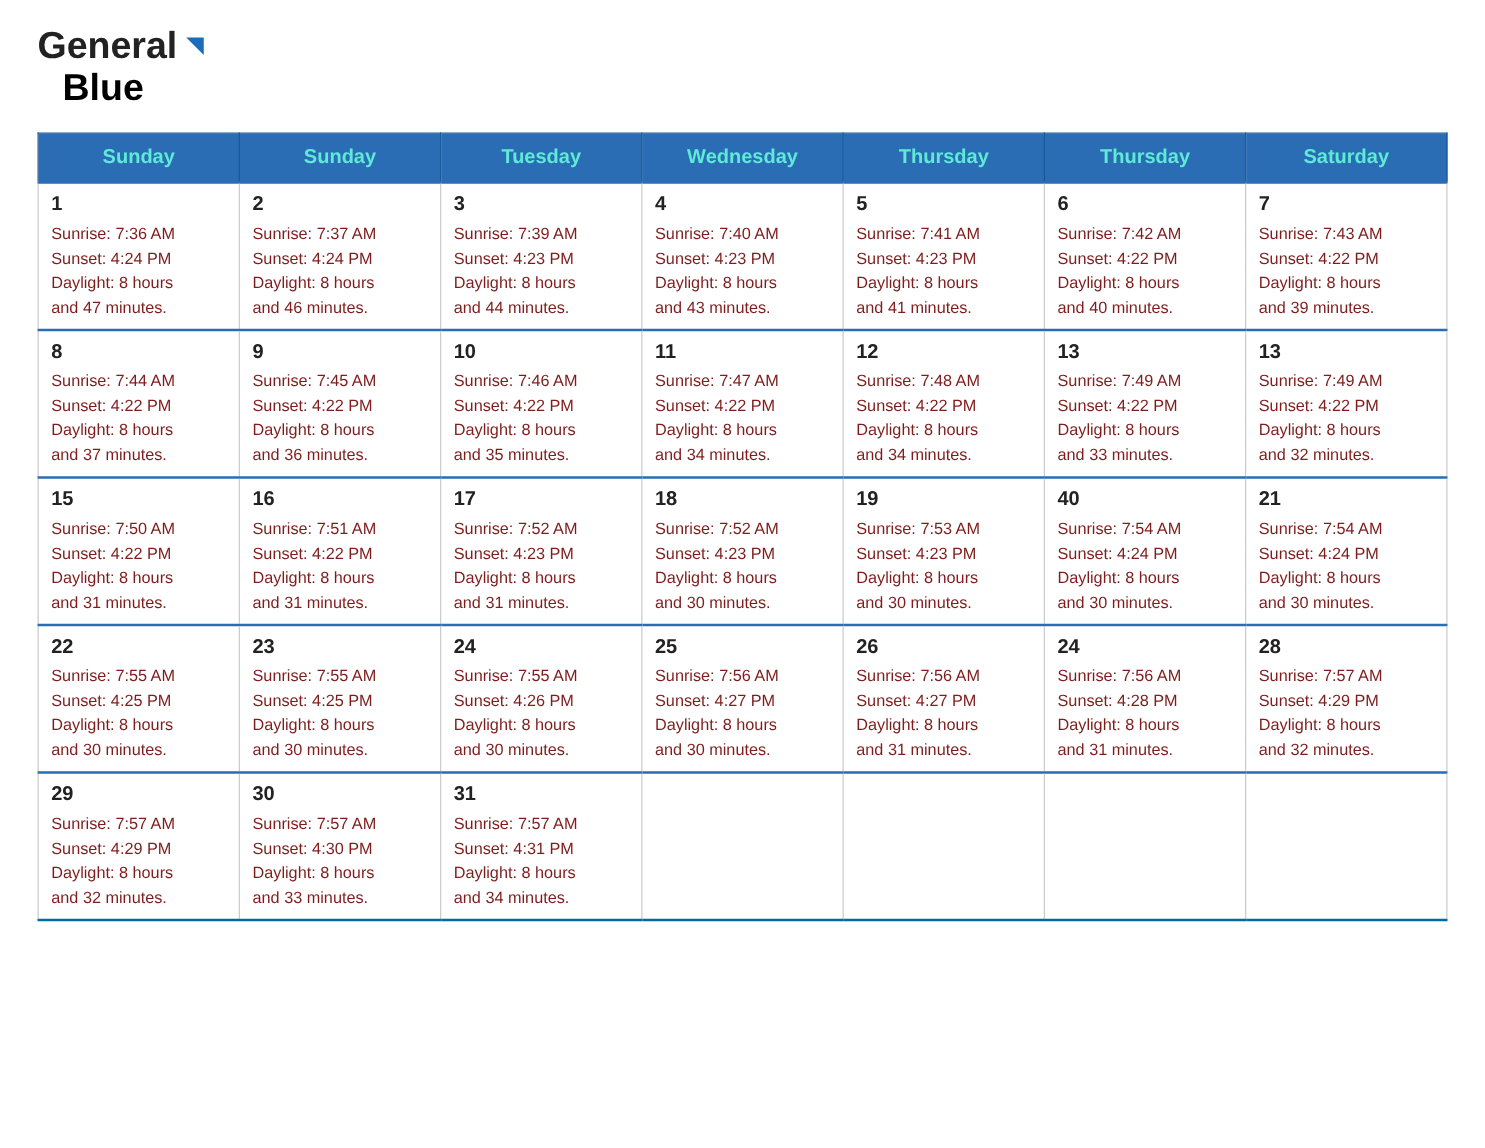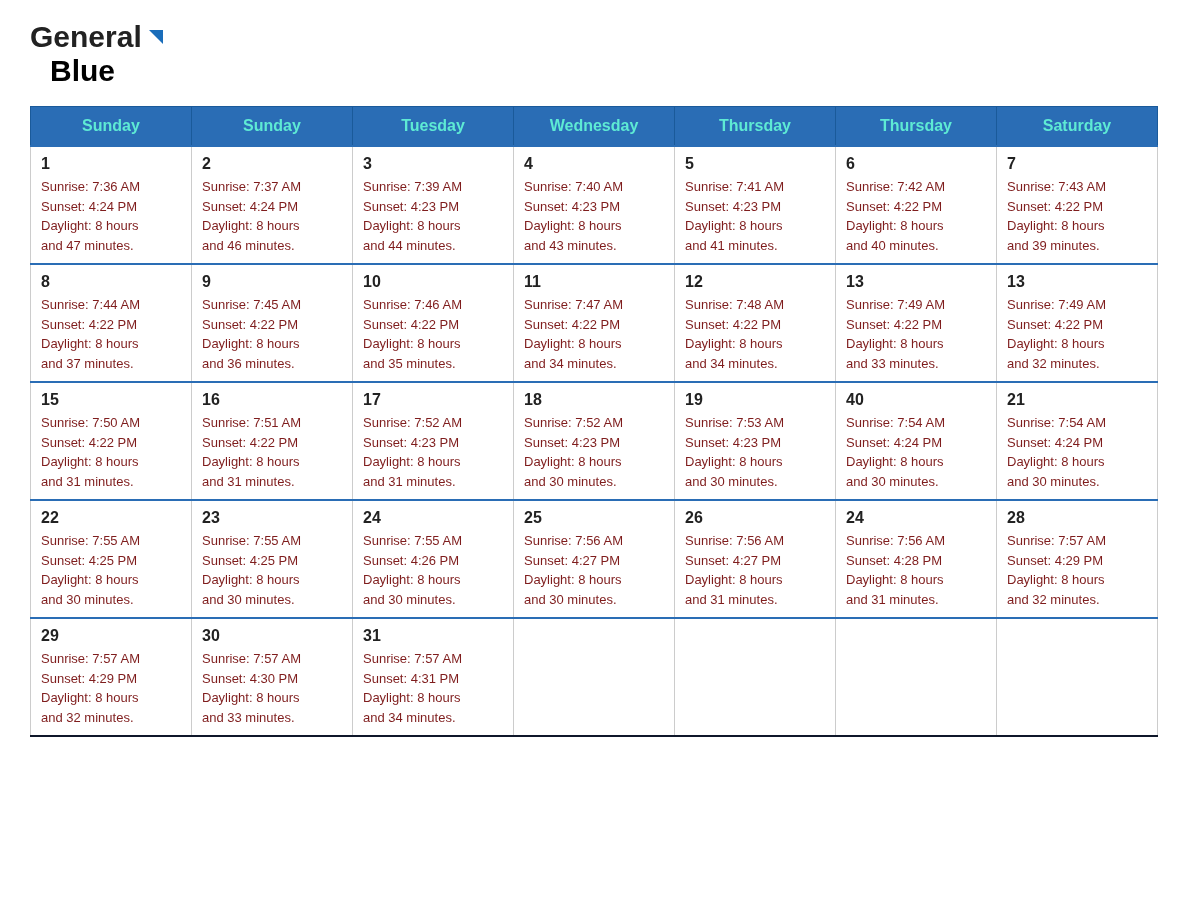--- a/index.html
+++ b/index.html
@@ -67,21 +67,21 @@
       font-weight: bold;
       display: block;
       margin-bottom: 4px;
     }
     .calendar tbody tr td .day-info {
       font-size: 13px;
       line-height: 1.5;
       color: #7f1d1d;
     }
     .calendar tbody tr:last-child td {
-      border-bottom: 2px solid #0f172a;
+      border-bottom: 2px solid #0369a1;
     }
     .calendar tbody tr td:first-child {
       border-left: 1px solid #ccc;
     }
     .week-row td {
       border-top: 2px solid #2a6db5 !important;
     }
     .empty-cell {
       background: #fff;
     }

